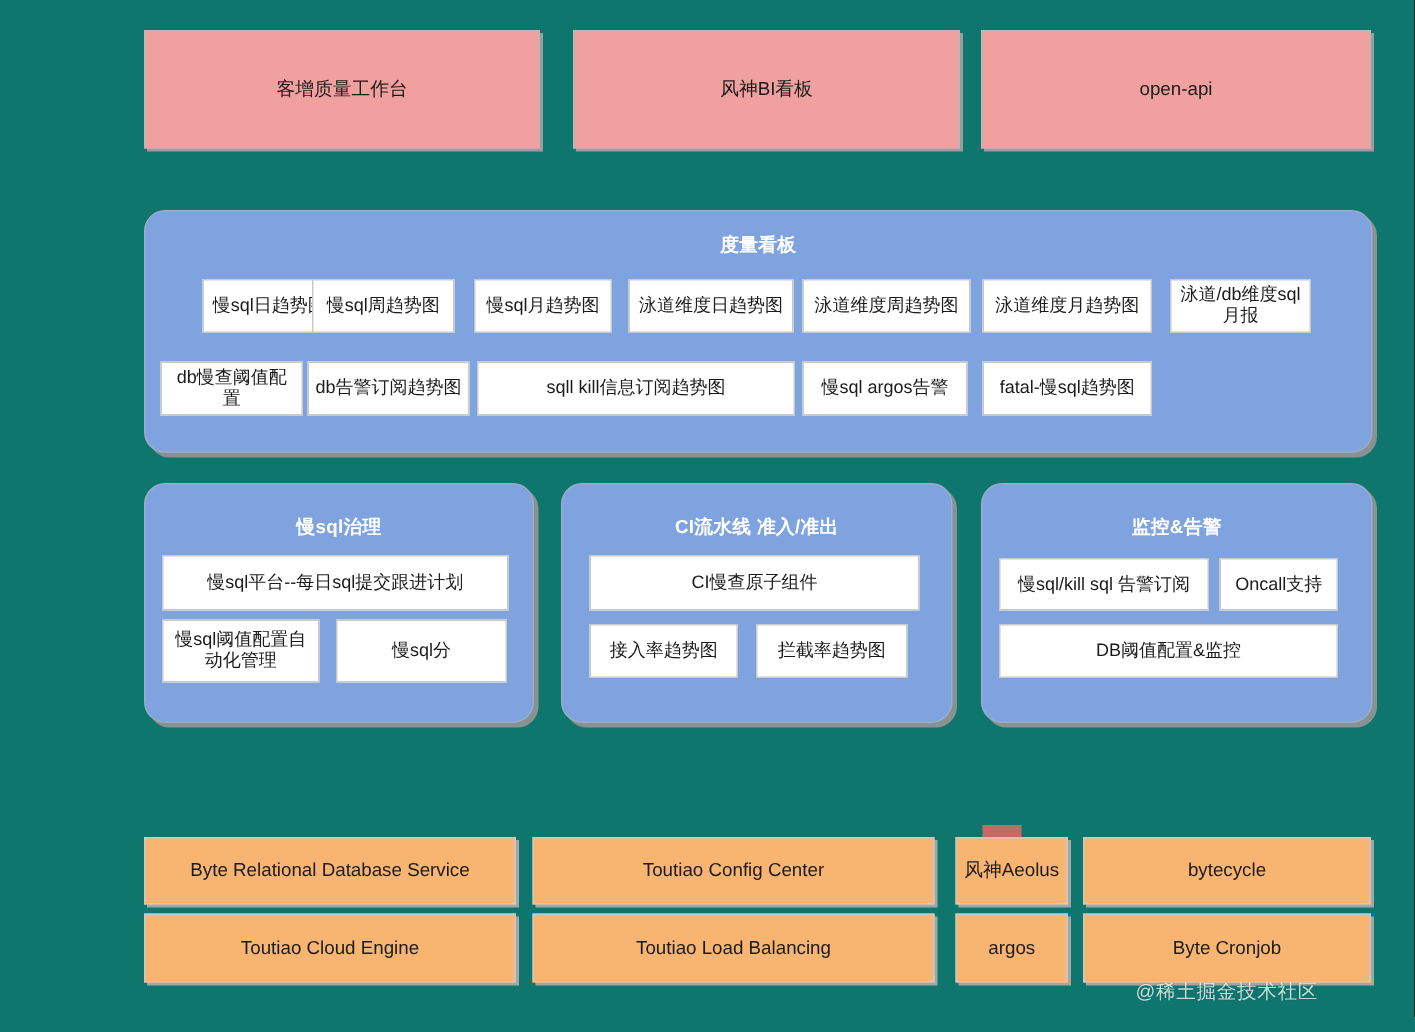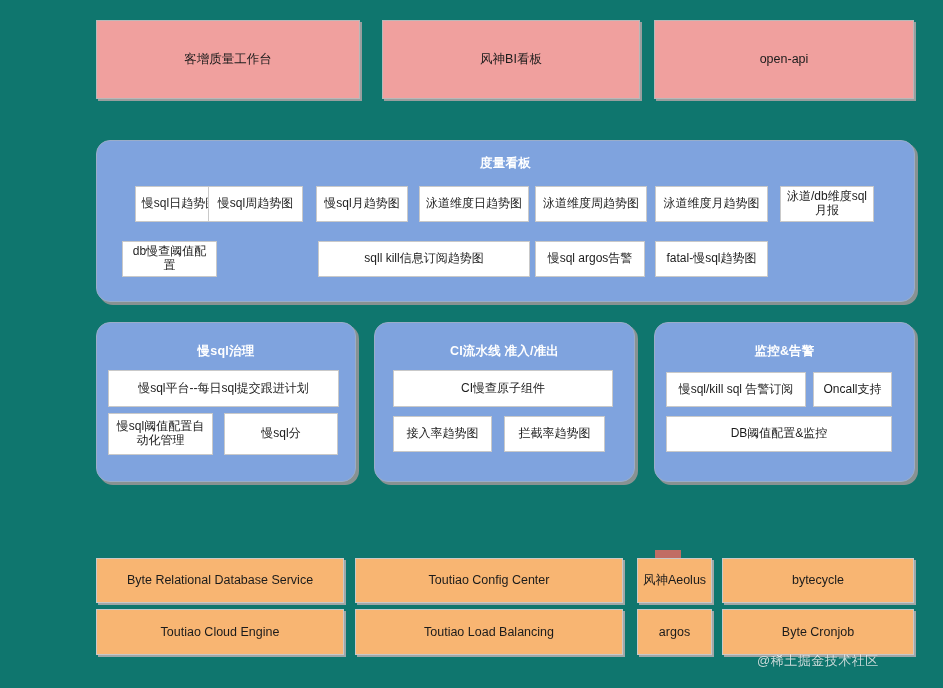--- a/index.html
+++ b/index.html
@@ -128,22 +128,25 @@
   <div class="node white-box" style="left:655px; top:186px; width:113px; height:36px;">
     <span>泳道维度月趋势图</span>
   </div>
   <div class="node white-box" style="left:535px; top:186px; width:112px; height:36px;">
     <span>泳道维度周趋势图</span>
   </div>
   <div class="node white-box" style="left:780px; top:186px; width:94px; height:36px;">
     <span>泳道/db维度sql月报</span>
   </div>
 
-  <div class="node white-box" style="left:122px; top:241px; width:95px; height:36px;">
+  <div class="node white-box" style="left:107px; top:241px; width:95px; height:36px;">
     <span>db慢查阈值配置</span>
+  </div>
+  <div class="node white-box" style="left:205px; top:241px; width:108px; height:36px;">
+    <span>db告警订阅趋势图</span>
   </div>
   <div class="node white-box" style="left:318px; top:241px; width:212px; height:36px;">
     <span>sqll kill信息订阅趋势图</span>
   </div>
   <div class="node white-box" style="left:535px; top:241px; width:110px; height:36px;">
     <span>慢sql argos告警</span>
   </div>
   <div class="node white-box" style="left:655px; top:241px; width:113px; height:36px;">
     <span>fatal-慢sql趋势图</span>
   </div>

